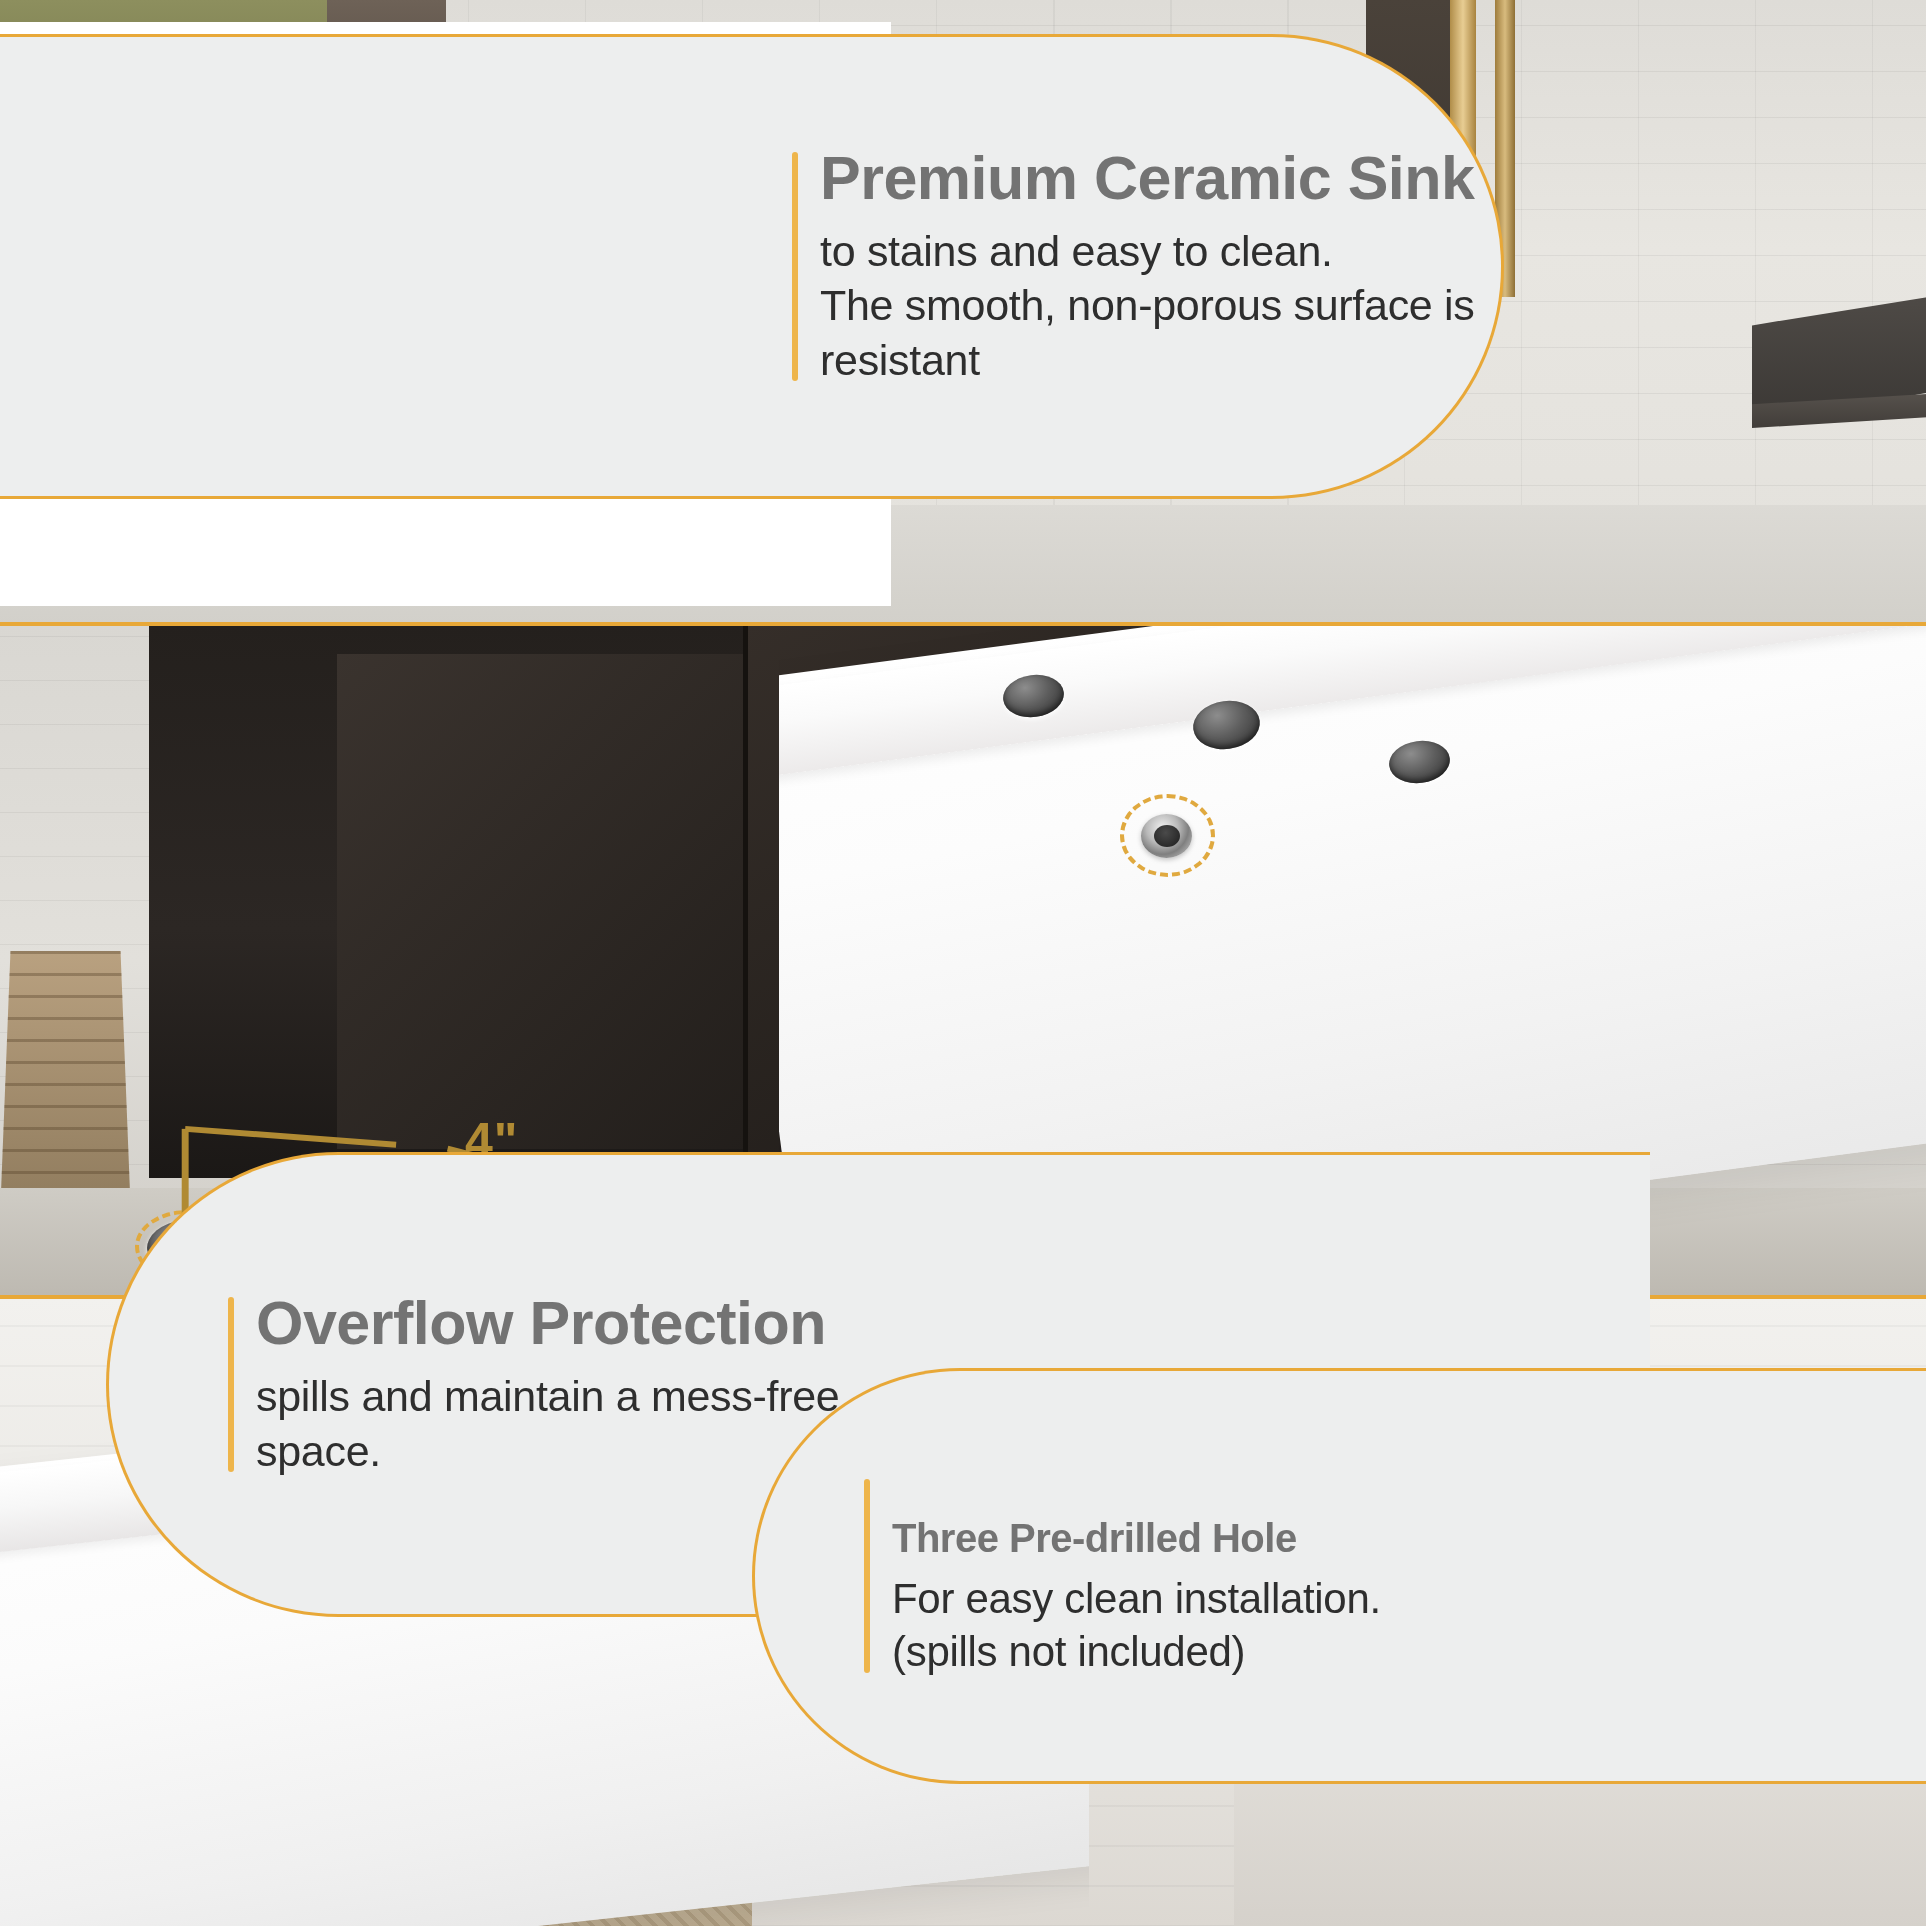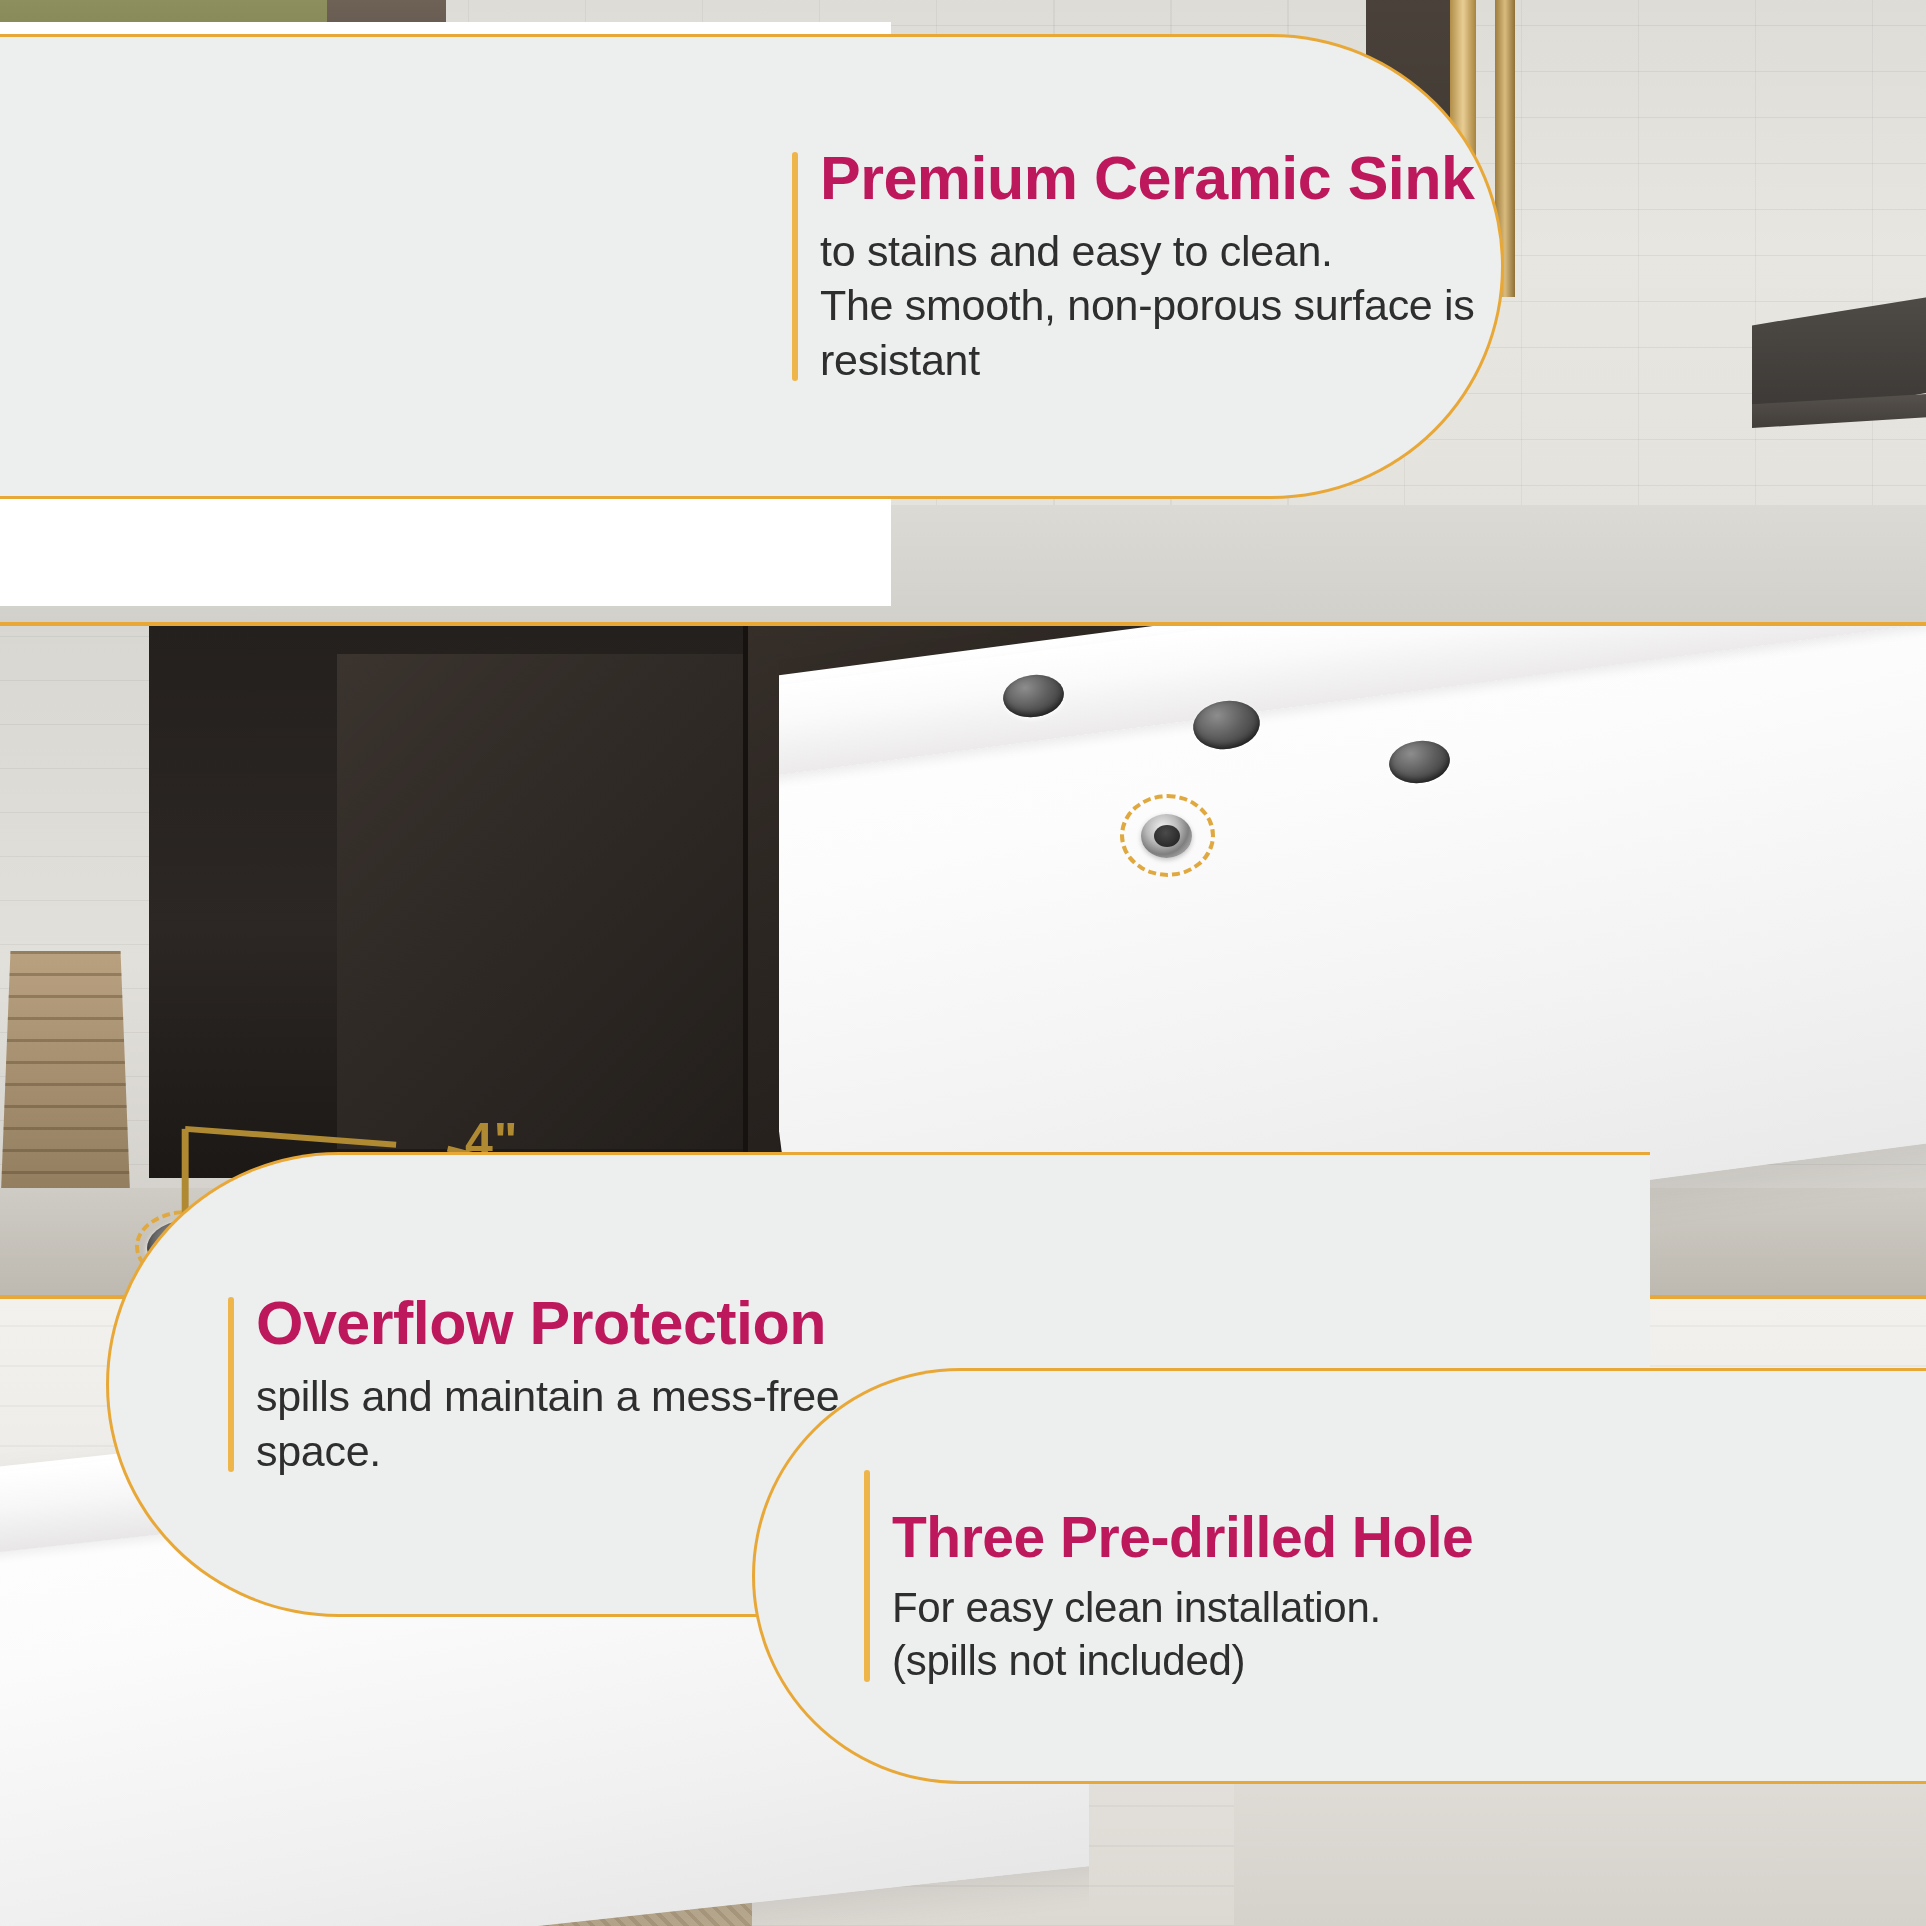--- a/index.html
+++ b/index.html
@@ -294,29 +294,29 @@
   }
   .panel-inner { position:relative; width:100%; }
 
   .accent-bar {
     position:absolute; left:0; top:6px; bottom:6px; width:6px;
     background:#eeb54b; border-radius:3px;
   }
   .panel-text { padding-left:28px; }
 
   .ptitle {
-    color:#be185d;
+    color:#737373;
     font-weight:700;
     line-height:1.05;
     letter-spacing:-0.5px;
     margin-bottom:14px;
   }
   #panel1 .ptitle { font-size:61px; }
   #panel2 .ptitle { font-size:61px; }
-  #panel3 .ptitle { font-size:57px;margin-top:44px; }
+  #panel3 .ptitle { font-size:40px;margin-top:44px; }
 
   .pbody {
     color:#2e2e2e;
     font-size:43px;
     line-height:1.26;
     font-weight:400;
     letter-spacing:-0.3px;
   }
   #panel3 .pbody { font-size:42px; }
 

